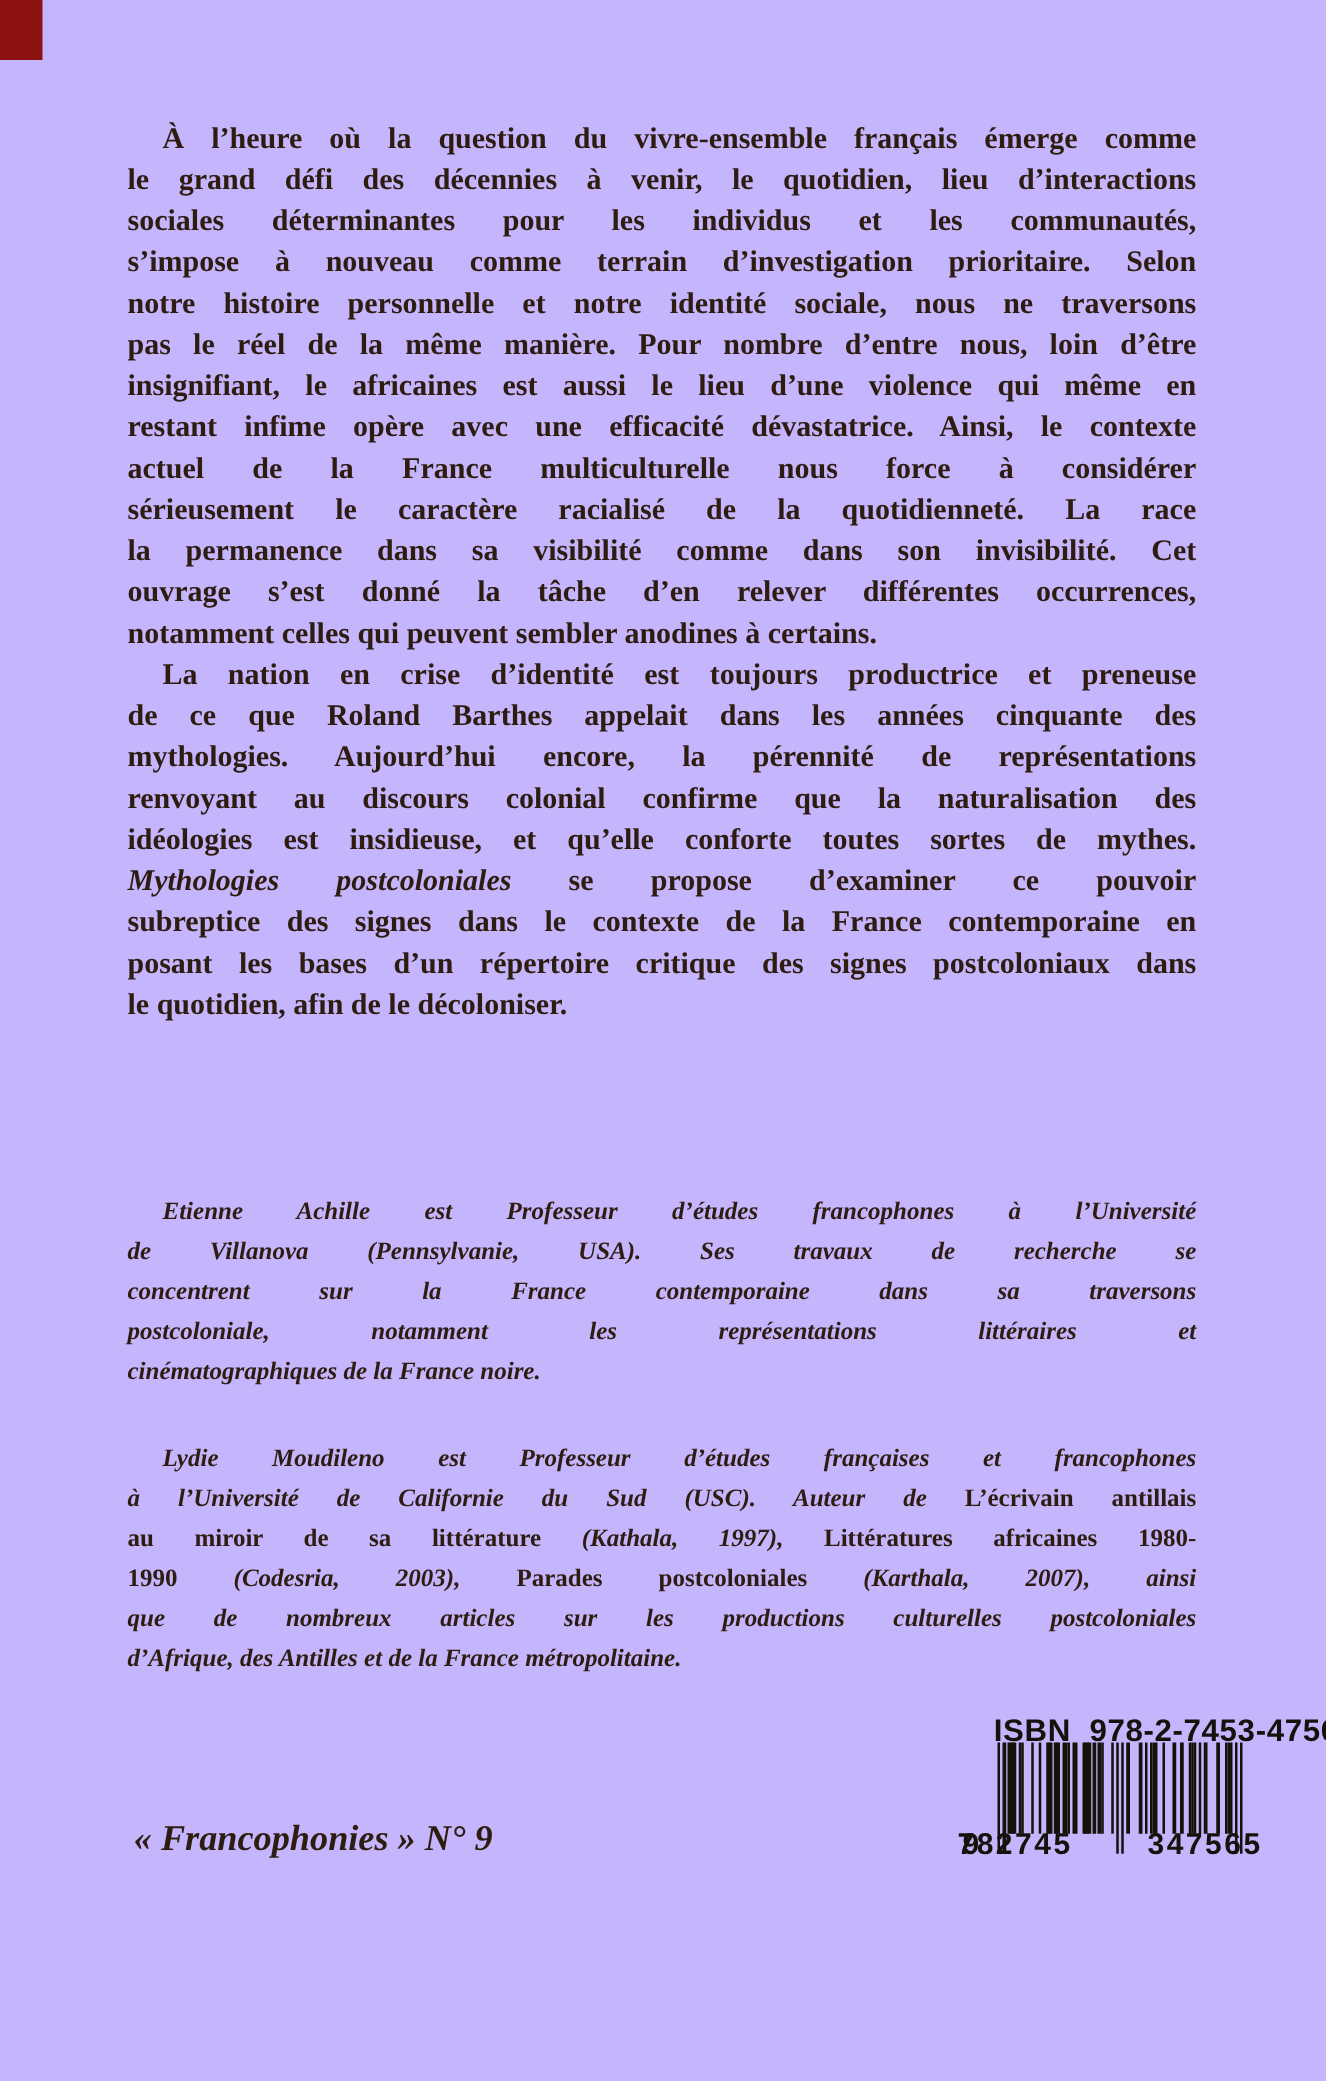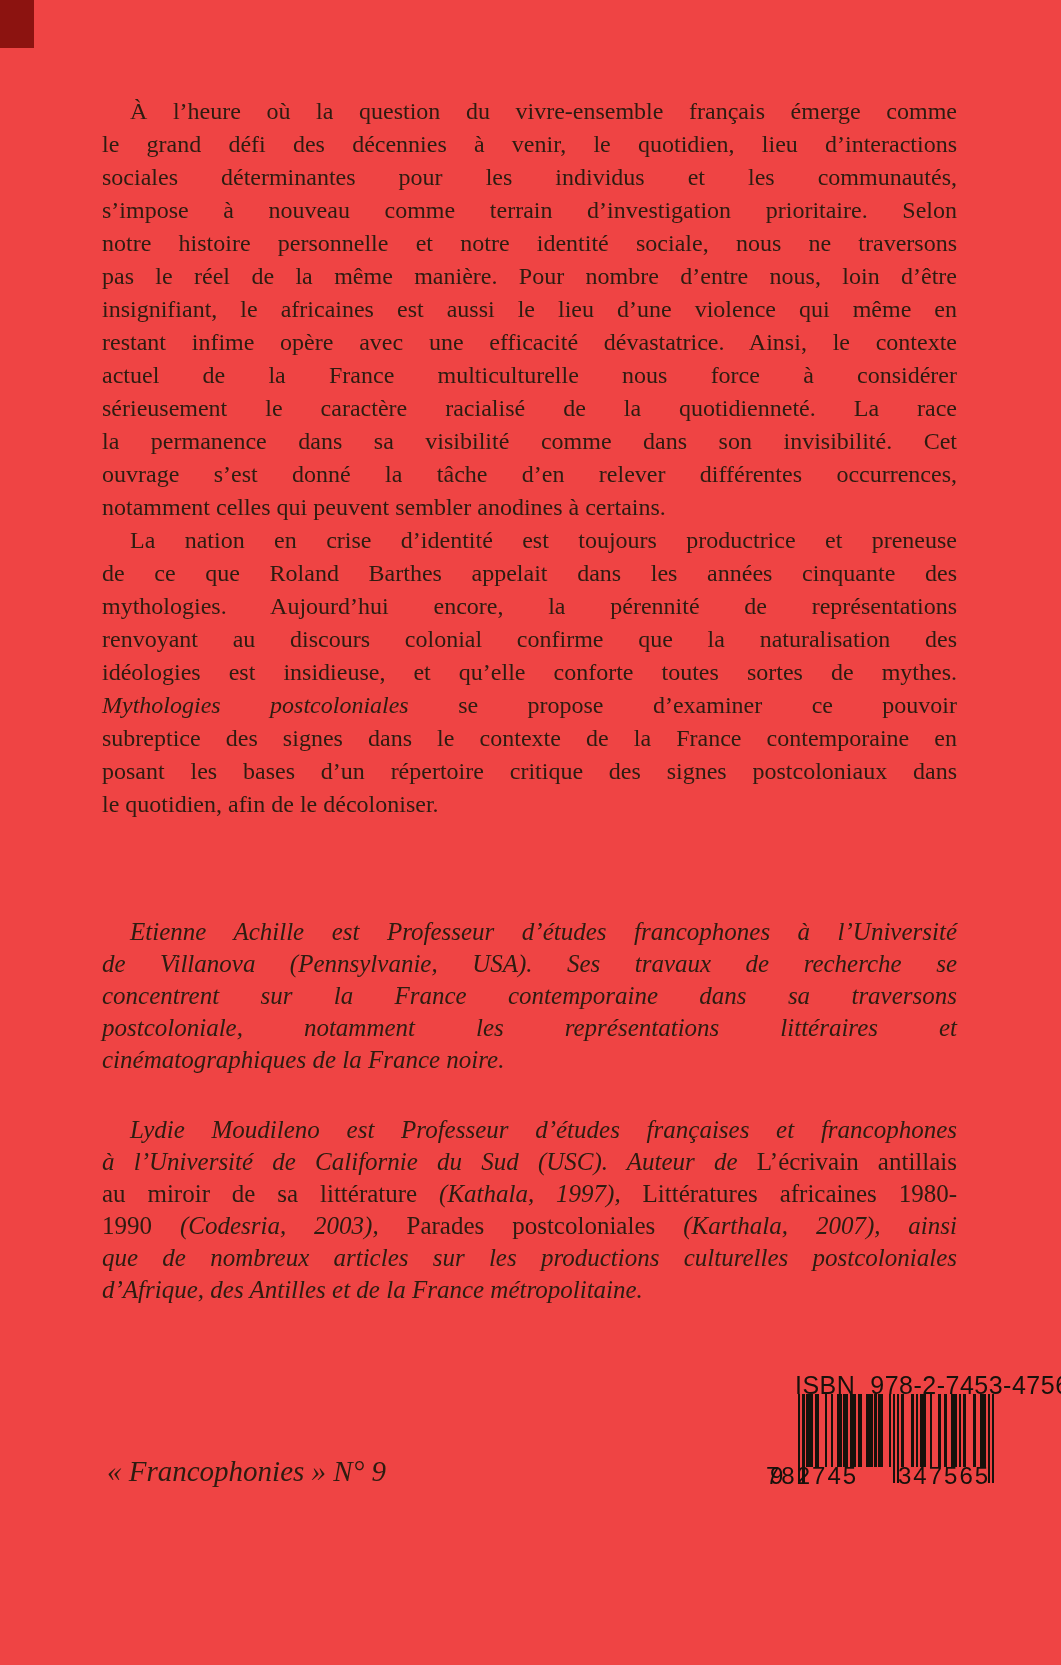--- a/index.html
+++ b/index.html
@@ -10,21 +10,21 @@
     overflow:hidden;
     font-family:"Liberation Serif", serif;
     color:#2E1C10;
   }
   .spine-corner{
     position:absolute;left:0;top:0;
     width:34px;height:48px;
   }
   .block{position:absolute;left:102px;width:855px;}
   .main{top:95px;font-size:24px;line-height:33px;}
-  .bio{font-style:italic;font-size:25px;line-height:32px;}
+  .bio{font-style:italic;font-size:20px;line-height:32px;margin-top:37px;}
   .bio1{top:916px;}
   .bio2{top:1114px;}
   .line{
     text-align:justify;
     text-align-last:justify;
     -moz-text-align-last:justify;
   }
   .line.last{text-align:left;text-align-last:left;-moz-text-align-last:left;}
   .para .line.first{padding-left:28px;}
   .seg-r{font-style:normal;}
@@ -49,21 +49,21 @@
     font-family:"Liberation Sans", sans-serif;
     font-size:24px;letter-spacing:2px;
   }
   .bc-d-sys{left:770px;top:1462px;letter-spacing:0;}
   .bc-d-g1{left:766px;top:1462px;}
   .bc-d-g2{left:898px;top:1462px;}
 </style>
 </head>
 <body>
 
-<div class="page" style="background: #ef4444; color: rgb(46, 28, 16);">
+<div class="page" style="background: #c4b5fd; color: rgb(46, 28, 16); font-weight: bold;">
 
   <div class="spine-corner" style="background: rgb(140, 19, 16);"></div>
 
   <div class="block main">
     <div class="para">
         <div class="line first">À l’heure où la question du vivre-ensemble français émerge comme</div>
         <div class="line">le grand défi des décennies à venir, le quotidien, lieu d’interactions</div>
         <div class="line">sociales déterminantes pour les individus et les communautés,</div>
         <div class="line">s’impose à nouveau comme terrain d’investigation prioritaire. Selon</div>
         <div class="line">notre histoire personnelle et notre identité sociale, nous ne traversons</div>
@@ -153,17 +153,17 @@
       <div class="bar" style="left: 175.368px; width: 2.46316px; height: 73px; background: rgb(23, 17, 11);"></div>
       <div class="bar" style="left: 181.558px; width: 2.46316px; height: 73px; background: rgb(23, 17, 11);"></div>
       <div class="bar" style="left: 183.621px; width: 2.46316px; height: 73px; background: rgb(23, 17, 11);"></div>
       <div class="bar" style="left: 185.684px; width: 2.46316px; height: 73px; background: rgb(23, 17, 11);"></div>
       <div class="bar" style="left: 189.811px; width: 2.46316px; height: 89px; background: rgb(23, 17, 11);"></div>
       <div class="bar" style="left: 193.937px; width: 2.46316px; height: 89px; background: rgb(23, 17, 11);"></div>
     </div>
 
   <span class="bc-digits bc-d-sys" style="color: rgb(23, 17, 11);">9</span>
   <span class="bc-digits bc-d-g1" style="color: rgb(23, 17, 11);">782745</span>
-  <span class="bc-digits bc-d-g2" style="color: rgb(23, 17, 11);">347565</span>
+  <span class="bc-digits bc-d-g2" style="color: rgb(23, 17, 11); margin-left: 20px;">347565</span>
 
   <div class="series">« Francophonies » N° 9</div>
 
 </div>
 
 </body></html>

